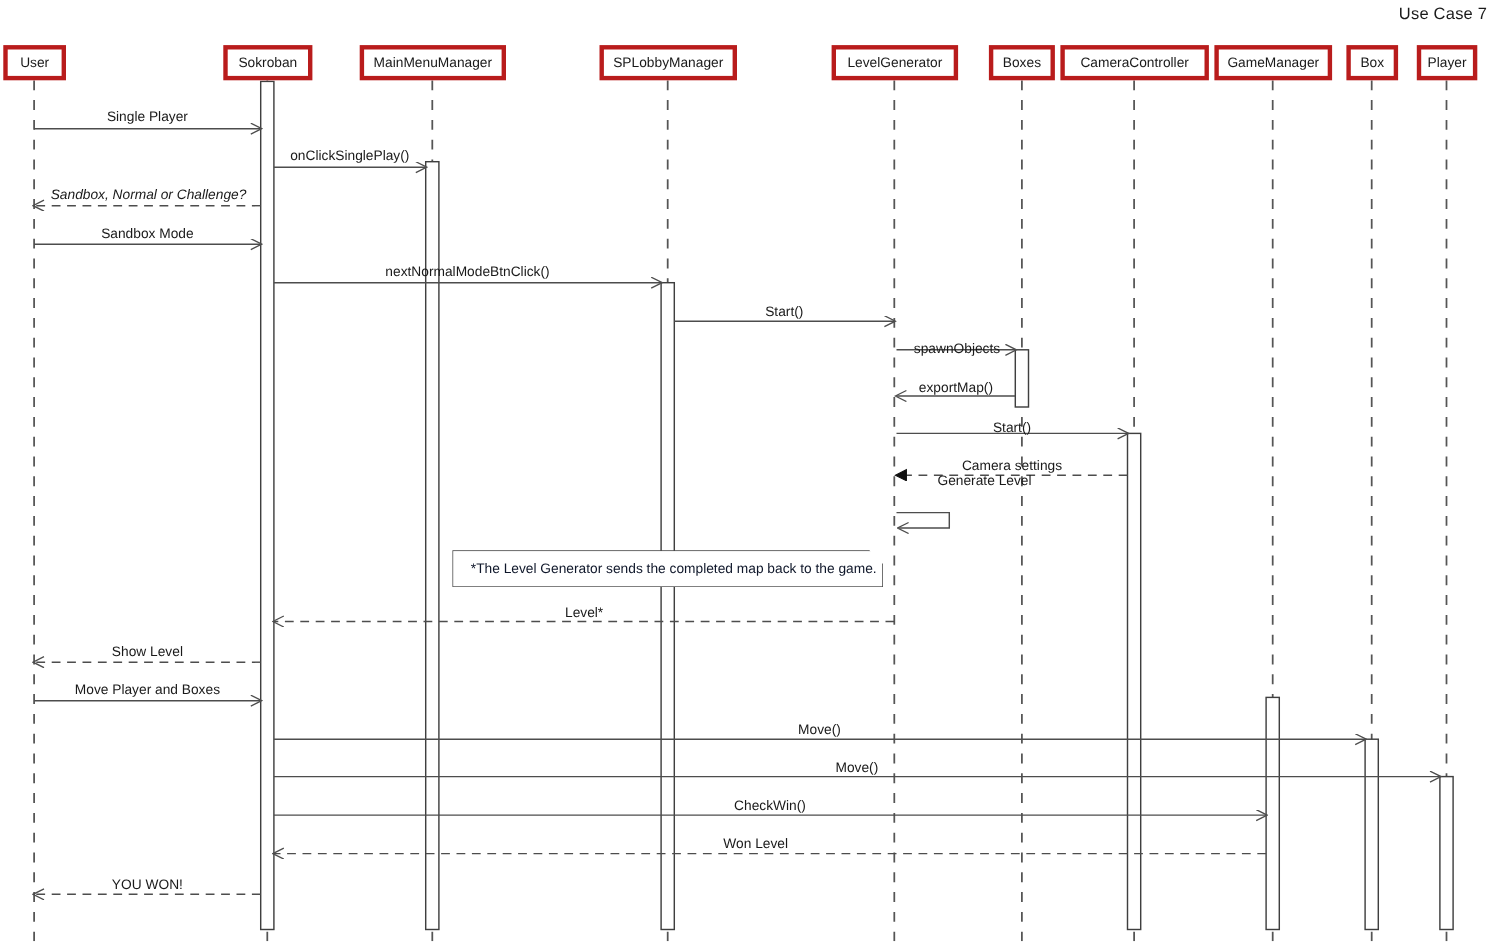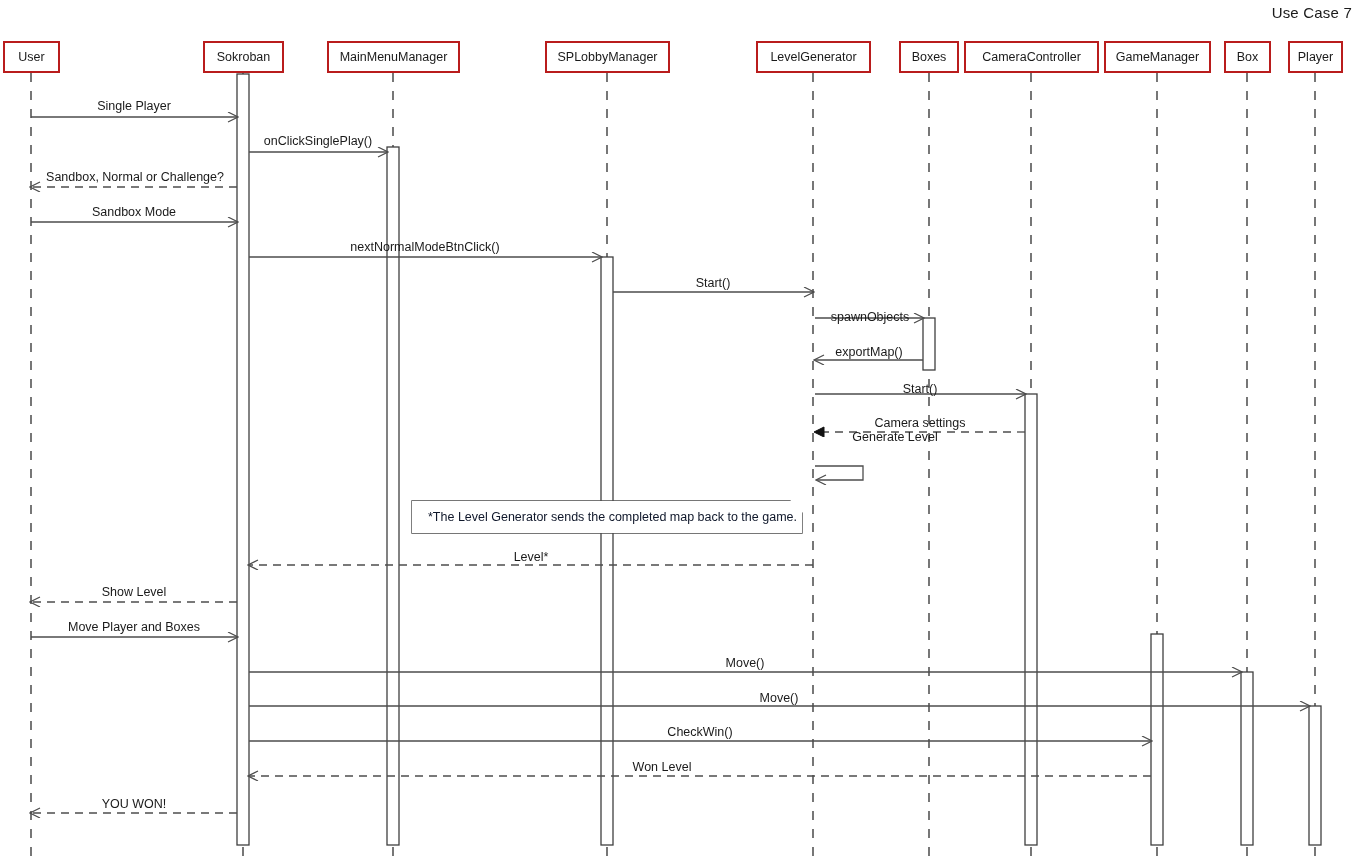--- a/index.html
+++ b/index.html
@@ -31,21 +31,21 @@
     top: 4px;
     width: 1352px;
     text-align: right;
     font-size: 15px;
     color: #1a1a1a;
     letter-spacing: 0.2px;
   }
   .lifeline-box {
     position: absolute;
     box-sizing: border-box;
-    border: 2px solid #b91c1c;
+    border: 4px solid #b91c1c;
     background: #ffffff;
     display: flex;
     align-items: center;
     justify-content: center;
     font-size: 12.5px;
     color: #1a1a1a;
     white-space: nowrap;
   }
   .msg-label {
     position: absolute;
@@ -163,35 +163,35 @@
       <div class="lifeline-box" style="left: 1224px; top: 41px; width: 47px; height: 32px;">
         <span>Box</span>
       </div>
       <div class="lifeline-box" style="left: 1288px; top: 41px; width: 55px; height: 32px;">
         <span>Player</span>
       </div>
     </div>
   <div id="message-labels">
       <div class="msg-label" style="left: 134px; top: 99px;">Single Player</div>
       <div class="msg-label" style="left: 318px; top: 134px;">onClickSinglePlay()</div>
-      <div class="msg-label" style="left: 135px; top: 170px;">Sandbox, Normal or Challenge?</div>
+      <div class="msg-label" style="left: 135px; top: 170px; font-style: italic;">Sandbox, Normal or Challenge?</div>
       <div class="msg-label" style="left: 134px; top: 205px;">Sandbox Mode</div>
       <div class="msg-label" style="left: 425px; top: 240px;">nextNormalModeBtnClick()</div>
       <div class="msg-label" style="left: 713px; top: 276px;">Start()</div>
       <div class="msg-label" style="left: 870px; top: 310px;">spawnObjects</div>
       <div class="msg-label" style="left: 869px; top: 345px;">exportMap()</div>
       <div class="msg-label" style="left: 920px; top: 382px;">Start()</div>
       <div class="msg-label" style="left: 920px; top: 416px;">Camera settings</div>
       <div class="msg-label" style="left: 531px; top: 550px;">Level*</div>
       <div class="msg-label" style="left: 134px; top: 585px;">Show Level</div>
       <div class="msg-label" style="left: 134px; top: 620px;">Move Player and Boxes</div>
       <div class="msg-label" style="left: 745px; top: 656px;">Move()</div>
       <div class="msg-label" style="left: 779px; top: 691px;">Move()</div>
       <div class="msg-label" style="left: 700px; top: 725px;">CheckWin()</div>
-      <div class="msg-label" style="left: 662px; top: 760px;">Won Level</div>
+      <div class="msg-label" style="left: 687px; top: 760px;">Won Level</div>
       <div class="msg-label" style="left: 134px; top: 797px;">YOU WON!</div>
       <div class="msg-label" style="left: 871px; top: 430px; margin-left: 24px;">Generate Level</div>
     </div>
 
   <div class="note-box" id="note-el" style="left: 412px; top: 501px; width: 390px; height: 32px;">
     <span class="note-text">*The Level Generator sends the completed map back to the game.</span>
   </div>
 
 </div>
 

